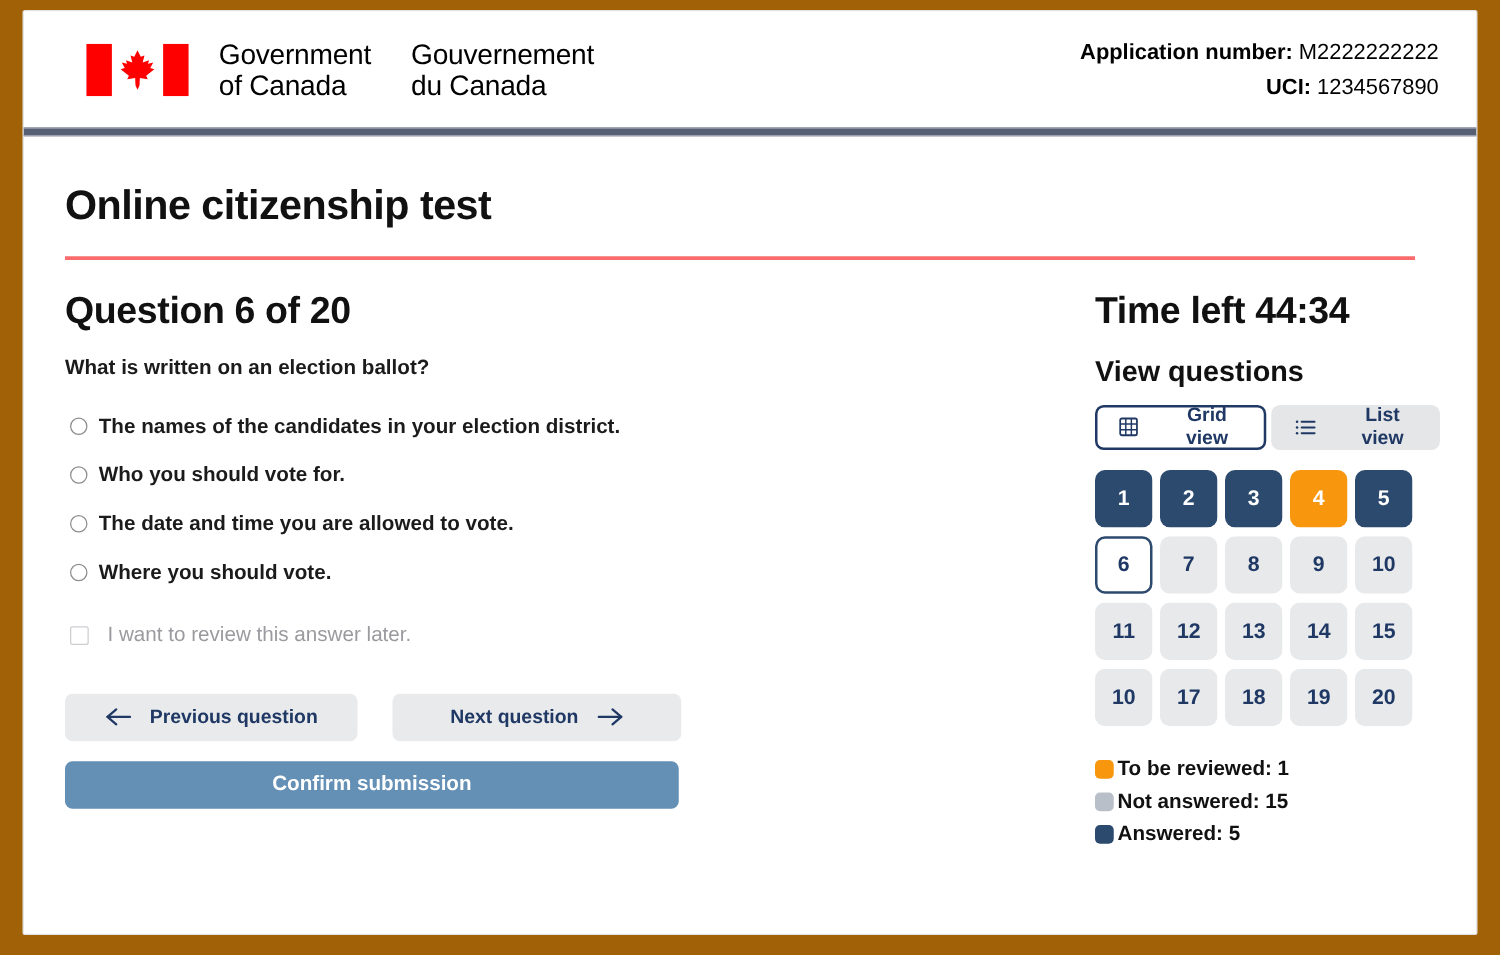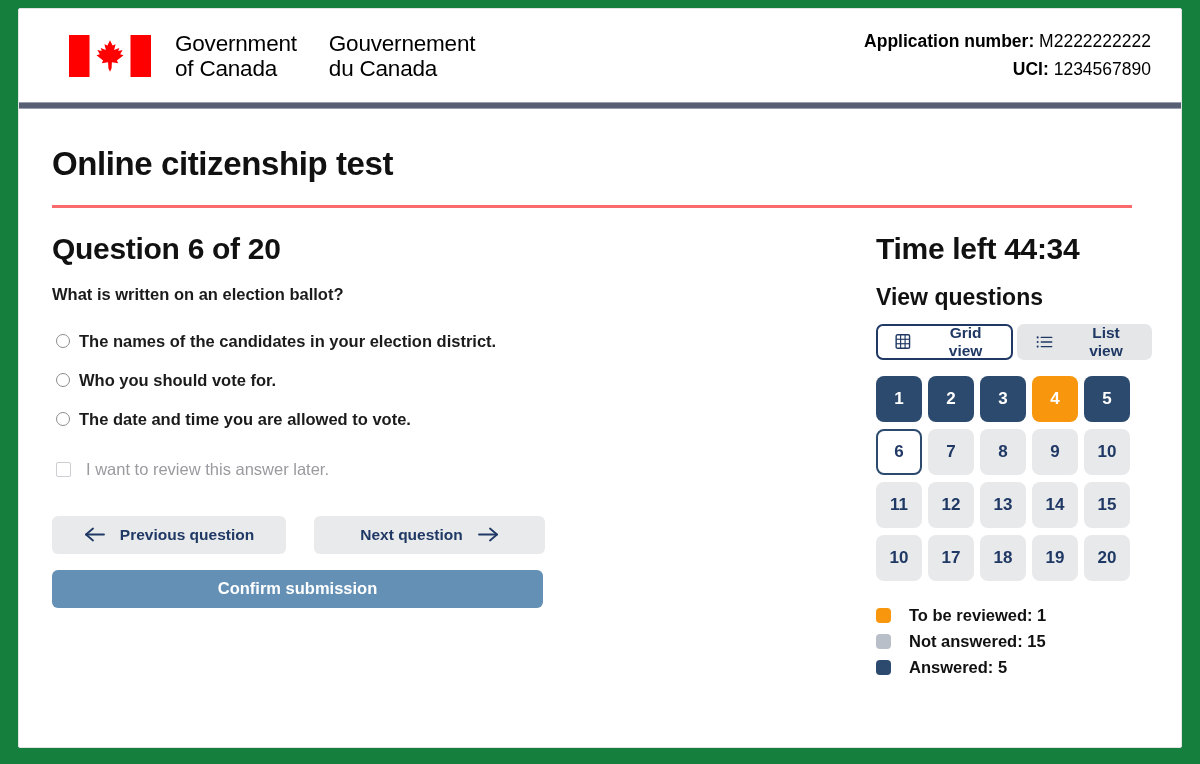--- a/index.html
+++ b/index.html
@@ -7,21 +7,21 @@
   html, body {
     margin: 0; padding: 0;
     width: 1200px; height: 764px;
     background: #ffffff;
     font-family: "Liberation Sans", sans-serif;
     -webkit-font-smoothing: antialiased;
   }
   .page {
     position: relative;
     width: 1200px; height: 764px;
-    background: #15803d;
+    background: #a16207;
     overflow: hidden;
   }
   .card {
     position: absolute;
     left: 18px; top: 8px;
     width: 1164px; height: 740px;
     background: #ffffff;
     border: 1px solid #e3e3e5;
     border-radius: 2px;
   }
@@ -272,21 +272,21 @@
   }
   .tile.answered { background: #2c4a6e; color: #ffffff; }
   .tile.review   { background: #f8960d; color: #ffffff; }
   .tile.current  { background: #ffffff; color: #1f3864; border-color: #2c4a6e; }
   .tile.empty    { background: #e7e9eb; color: #1f3864; }
 
   .legend { margin-top: 22px; }
   .legend-row {
     display: flex;
     align-items: center;
-    gap: 18px;
+    gap: 3px;
     height: 26px;
   }
   .legend-swatch {
     width: 15px; height: 15px;
     border-radius: 4px;
     flex: none;
   }
   .legend-label {
     font-size: 16.5px;
     font-weight: 700;
@@ -344,20 +344,24 @@
             <span class="radio"></span>
             <span class="option-label">The names of the candidates in your election district.</span>
           </label>
           <label class="option">
             <span class="radio"></span>
             <span class="option-label">Who you should vote for.</span>
           </label>
           <label class="option">
             <span class="radio"></span>
             <span class="option-label">The date and time you are allowed to vote.</span>
+          </label>
+          <label class="option">
+            <span class="radio"></span>
+            <span class="option-label">Where you should vote.</span>
           </label>
         </div>
 
         <label class="review-row">
           <span class="checkbox"></span>
           <span class="review-label">I want to review this answer later.</span>
         </label>
 
         <div class="nav-row">
           <button class="btn-nav btn-prev">

